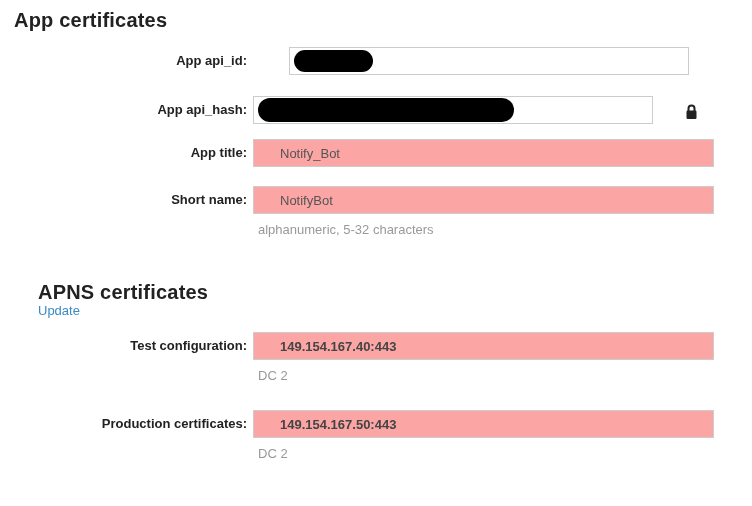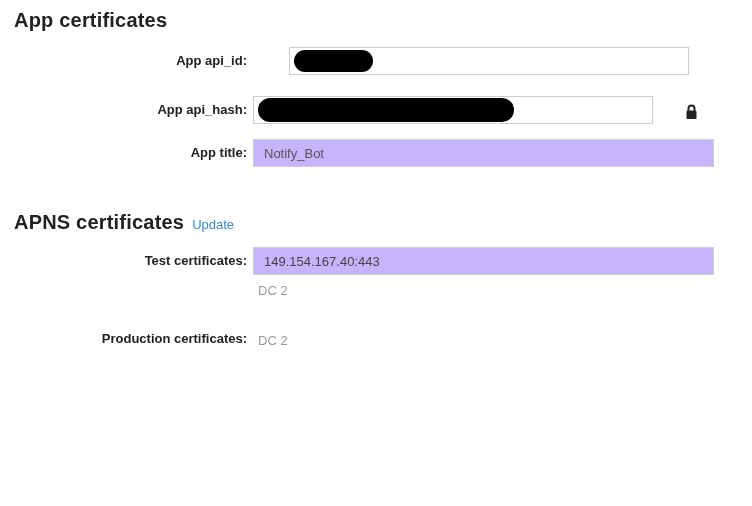--- a/index.html
+++ b/index.html
@@ -25,26 +25,26 @@
     letter-spacing: 0.2px;
   }
   .page-heading {
     margin: 9px 0 0 14px;
   }
   .section-heading-row {
     display: flex;
     align-items: baseline;
     margin-left: 14px;
   }
-  .apns-row { margin-top: 44px; }
+  .apns-row { margin-top: 44px; flex-direction: column; }
   .mtproto-heading { margin-top: 29px; margin-left: 14px; }
   .update-link {
     font-size: 13px;
     color: #3a8ac6;
-    margin-left: 8px;
+    margin-left: 24px;
     text-decoration: none;
     cursor: pointer;
   }
   .form-row {
     display: flex;
     align-items: flex-start;
   }
   .r1 { margin-top: 16px; gap: 36px; }
   .r2 { margin-top: 21px; align-items: flex-end; }
   .r3 { margin-top: 15px; }
@@ -61,31 +61,31 @@
     white-space: nowrap;
   }
   .field-col {
     margin-left: 6px;
   }
   .text-input {
     box-sizing: border-box;
     height: 28px;
     border: 1px solid #cccccc;
     border-radius: 0;
-    background: #c4b5fd;
+    background: #fca5a5;
     font-family: "Liberation Sans", "DejaVu Sans", sans-serif;
     font-size: 13px;
     color: #555555;
-    padding: 0 10px;
+    padding: 0 26px;
     outline: none;
     display: block;
   }
   .w-long  { width: 461px; }
   .strong-value {
-    font-weight: normal;
+    font-weight: bold;
     color: #444444;
   }
   .redacted-box {
     box-sizing: border-box;
     height: 28px;
     width: 400px;
     border: 1px solid #cccccc;
     background: #ffffff;
     display: flex;
     align-items: center;
@@ -148,35 +148,43 @@
     </span>
   </div>
 
   <div class="form-row r3">
     <div class="form-label">App title:</div>
     <div class="field-col">
       <input type="text" class="text-input w-long" value="Notify_Bot" style="">
     </div>
   </div>
 
+  <div class="form-row r4">
+    <div class="form-label">Short name:</div>
+    <div class="field-col">
+      <input type="text" class="text-input w-long" value="NotifyBot" style="">
+      <div class="helper">alphanumeric, 5-32 characters</div>
+    </div>
+  </div>
 
   <div class="section-heading-row apns-row">
     <h2>APNS certificates</h2>
     <a class="update-link" href="#">Update</a>
   </div>
 
 
   <div class="form-row r5">
-    <div class="form-label">Test certificates:</div>
+    <div class="form-label">Test configuration:</div>
     <div class="field-col">
       <input type="text" class="text-input w-long strong-value" value="149.154.167.40:443" style="">
       <div class="helper">DC 2</div>
     </div>
   </div>
 
   <div class="form-row r6">
     <div class="form-label">Production certificates:</div>
     <div class="field-col">
+      <input type="text" class="text-input w-long strong-value" value="149.154.167.50:443" style="">
       <div class="helper">DC 2</div>
     </div>
   </div>
 
 </div>
 
 </body></html>

